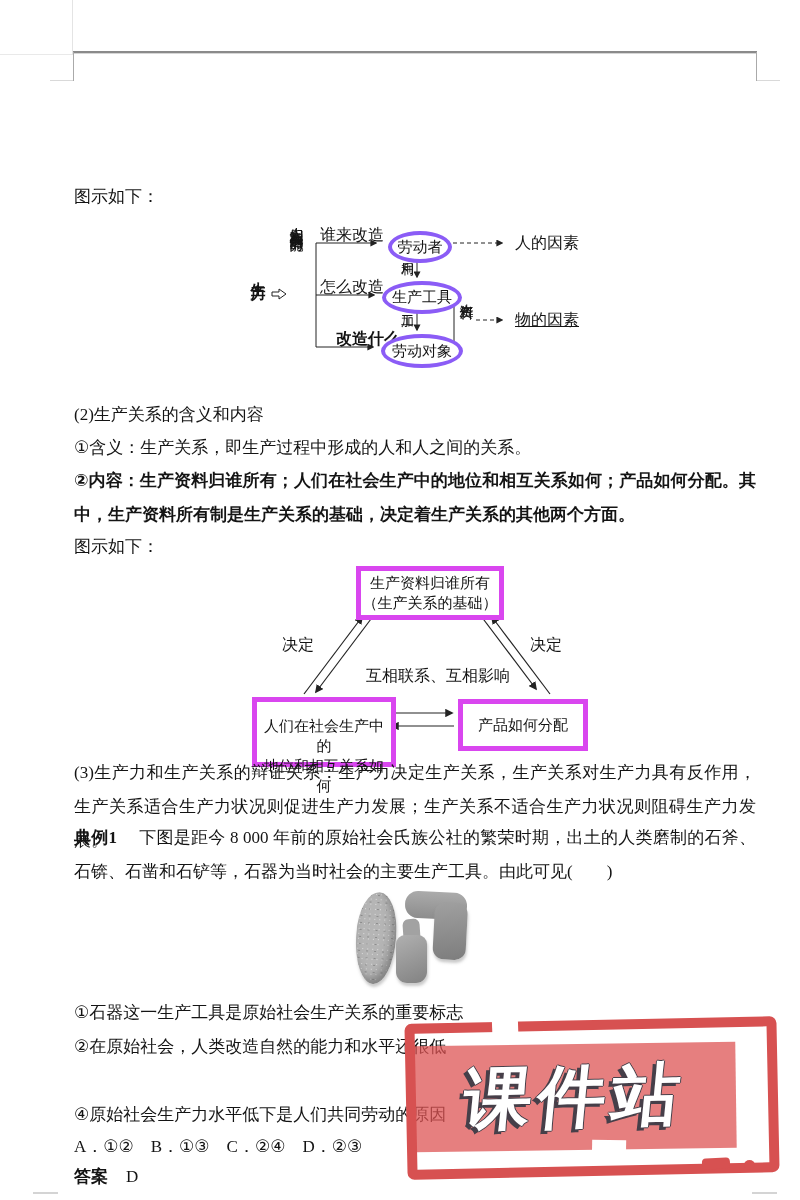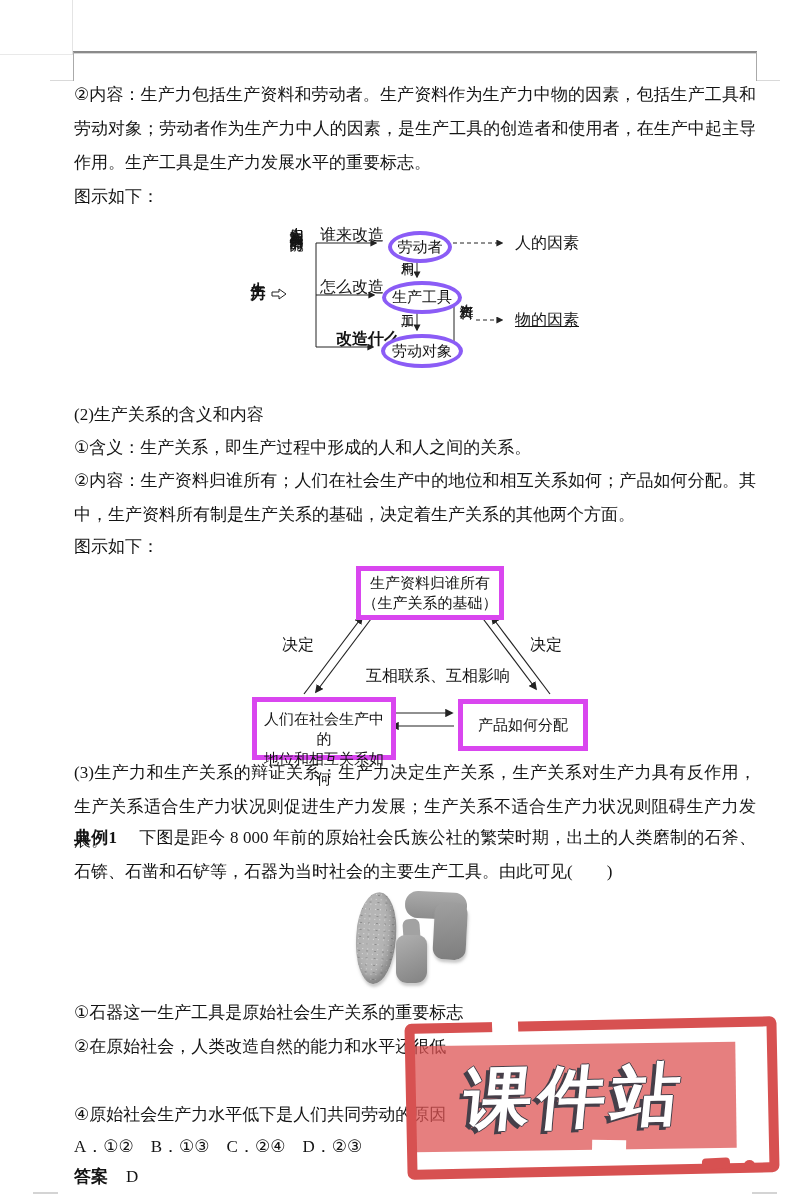--- a/index.html
+++ b/index.html
@@ -62,21 +62,20 @@
 
   <div class="corner-box"></div>
   <div class="hdr-rule"></div>
   <div class="hdr-tick l"></div>
   <div class="hdr-tick r"></div>
   <div class="crop tl"></div>
   <div class="crop tr"></div>
   <div class="crop bl"></div>
   <div class="crop br"></div>
 
-  <p class="para" style="top:78px;">②内容：生产力包括生产资料和劳动者。生产资料作为生产力中物的因素，包括生产工具和劳动对象；劳动者作为生产力中人的因素，是生产工具的创造者和使用者，在生产中起主导作用。生产工具是生产力发展水平的重要标志。</p>
   <p class="para single" style="top:180px;">图示如下：</p>
 
   <div>
     <svg class="wires" style="left:240px;top:210px;" width="340" height="190" viewBox="0 0 340 190">
       <defs>
         <marker id="ah" viewBox="0 0 10 10" refX="8" refY="5" markerWidth="7" markerHeight="7" orient="auto">
             <path d="M0,0L10,5L0,10z" fill="#232323"></path>
           </marker>
       </defs>
       <g stroke="#232323" stroke-width="1" fill="none">
@@ -104,42 +103,42 @@
     <span class="node" style="left:381px;top:334px;width:74px;height:26px;">劳动对象</span>
     <span class="vtext" style="left:398px;top:252px;font-size:13px;letter-spacing:0;">利用</span>
     <span class="vtext" style="left:398px;top:304px;font-size:13px;letter-spacing:0;">加工</span>
     <span class="vtext" style="left:457px;top:292px;font-size:14px;letter-spacing:1px;">生产资料</span>
     <span class="dlabel" style="left:515px;top:234px;">人的因素</span>
     <span class="dlabel" style="left:515px;top:311px;text-decoration:underline;">物的因素</span>
   </div>
 
   <p class="para single" style="top:398px;">(2)生产关系的含义和内容</p>
   <p class="para single" style="top:431px;">①含义：生产关系，即生产过程中形成的人和人之间的关系。</p>
-  <p class="para" style="top:464px;">②内容：生产资料归谁所有；人们在社会生产中的地位和相互关系如何；产品如何分配。其中，生产资料所有制是生产关系的基础，决定着生产关系的其他两个方面。</p>
+  <p class="para" style="top:464px;font-weight:bold;">②内容：生产资料归谁所有；人们在社会生产中的地位和相互关系如何；产品如何分配。其中，生产资料所有制是生产关系的基础，决定着生产关系的其他两个方面。</p>
   <p class="para single" style="top:530px;">图示如下：</p>
 
   <div>
     <svg class="wires" style="left:240px;top:555px;" width="350" height="200" viewBox="0 0 350 200">
       <g stroke="#232323" stroke-width="1.2" fill="none">
         <path d="M64,139 L122,62" marker-end="url(#ah)"></path>
         <path d="M134,60 L76,137" marker-end="url(#ah)"></path>
         <path d="M238,57 L296,134" marker-end="url(#ah)"></path>
         <path d="M310,139 L252,62" marker-end="url(#ah)"></path>
         <path d="M150,158 H212" marker-end="url(#ah)"></path>
         <path d="M214,171 H152" marker-end="url(#ah)"></path>
       </g>
     </svg>
     <div class="dbox" style="left:356px;top:566px;width:138px;height:42px;padding-top:2px;">
       <div>生产资料归谁所有</div>
       <div>（生产关系的基础）</div>
     </div>
     <span class="dlabel" style="left:282px;top:636px;">决定</span>
     <span class="dlabel" style="left:530px;top:636px;">决定</span>
     <span class="dlabel" style="left:366px;top:667px;">互相联系、互相影响</span>
-    <div class="dbox" style="left:252px;top:697px;width:134px;height:46px;padding-top:7px;">
+    <div class="dbox" style="left:252px;top:697px;width:134px;height:46px;padding-top:14px;">
       <div>人们在社会生产中的</div>
       <div>地位和相互关系如何</div>
     </div>
     <div class="dbox" style="left:458px;top:699px;width:120px;height:42px;line-height:42px;">产品如何分配</div>
   </div>
 
   <p class="para" style="top:756px;">(3)生产力和生产关系的辩证关系：生产力决定生产关系，生产关系对生产力具有反作用，生产关系适合生产力状况则促进生产力发展；生产关系不适合生产力状况则阻碍生产力发展。</p>
 
   <p class="para" style="top:821px;"><span class="b">典例1</span><span class="sp"></span><span>下图是距今 8 000 年前的原始社会氏族公社的繁荣时期，出土的人类磨制的石斧、石锛、石凿和石铲等，石器为当时社会的主要生产工具。由此可见(　　)</span></p>
 

